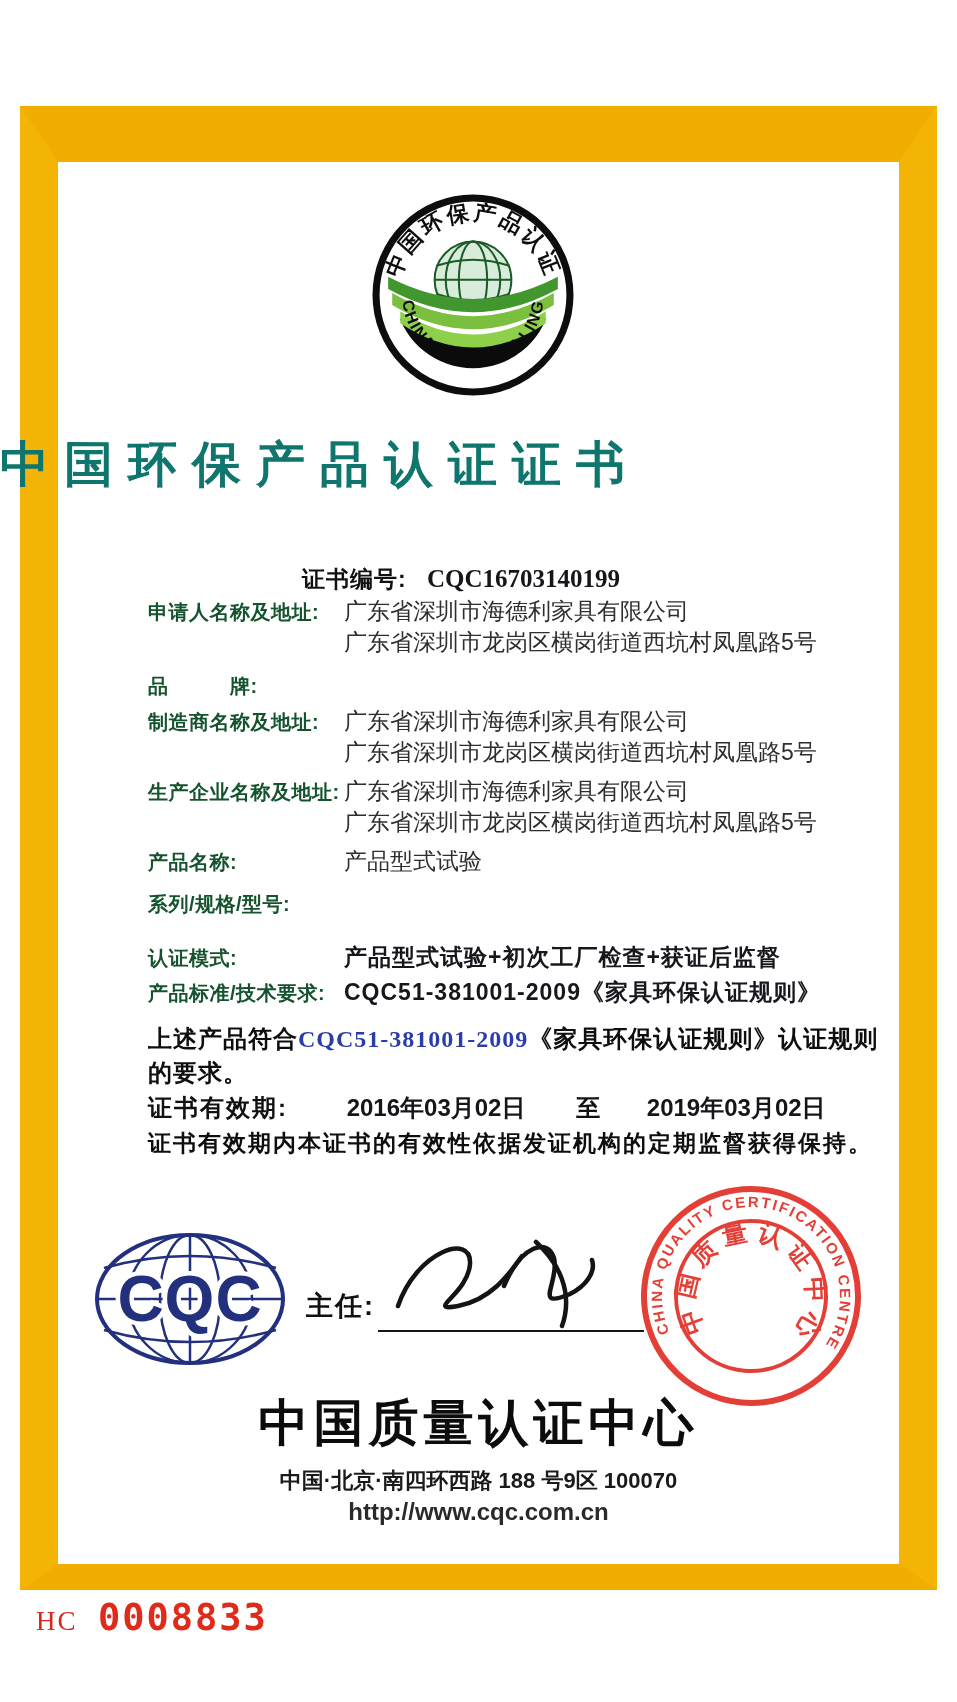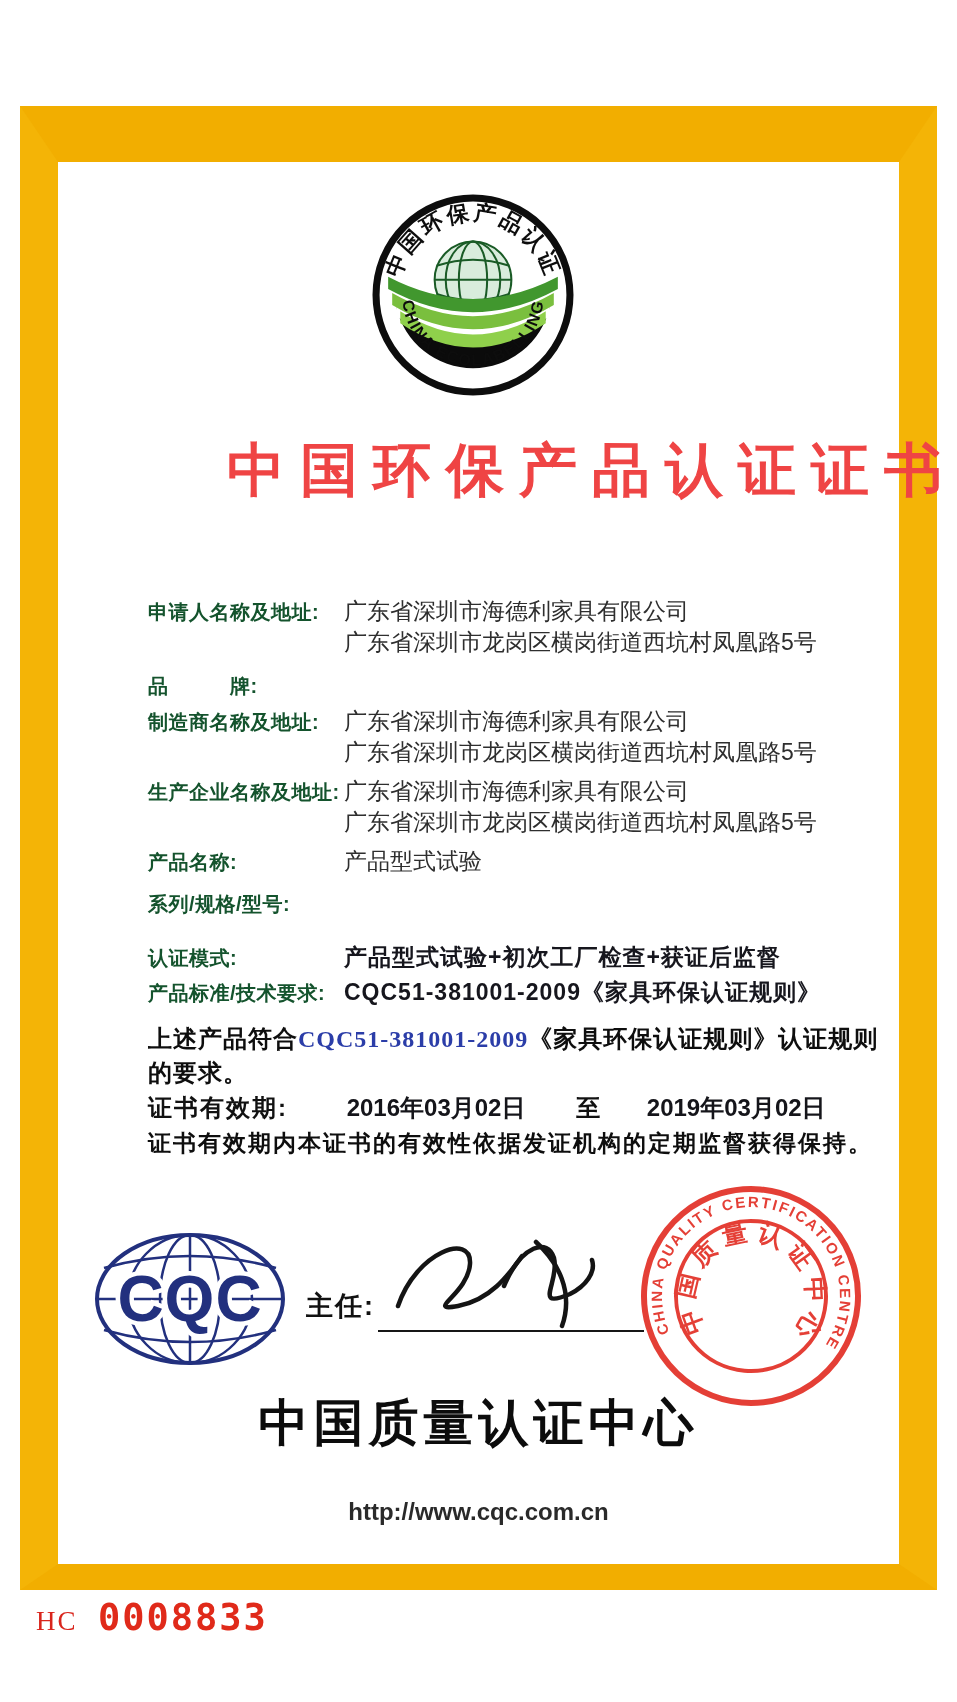--- a/index.html
+++ b/index.html
@@ -13,22 +13,22 @@
     position:absolute; left:20px; top:106px; width:917px; height:1484px;
     box-sizing:border-box; background:#fff;
     border-top:56px solid #f2ae00; border-bottom:26px solid #f2ae00;
     border-left:38px solid #f4b406; border-right:38px solid #f4b406;
   }
   .abs{position:absolute;}
   
   .eco-logo{left:372px; top:194px; width:202px; height:202px;}
   
   .cert-title{
-    left:0; right:0; top:432px; text-align:right;
-    font-size:58px; font-weight:bold; letter-spacing:15px; color:#ef4444;
+    left:0; right:0; top:432px; text-align:left;
+    font-size:49px; font-weight:bold; letter-spacing:15px; color:#0f766e;
     white-space:nowrap;
   }
   .cert-no{left:302px; top:564px; font-size:23px; white-space:nowrap;}
   .cert-no .lbl{font-weight:bold; letter-spacing:1px;}
   .cert-no .val{font-family:"Liberation Serif","DejaVu Serif",serif; font-size:25px; font-weight:bold; margin-left:14px; color:#15151a;}
   
   .row{position:absolute; left:148px; width:726px; display:flex; align-items:flex-start;}
   .row .label{
     flex:0 0 196px; font-size:20px; font-weight:bold; color:#14532d;
     padding-top:3px; letter-spacing:0.5px; white-space:pre-wrap;
@@ -113,20 +113,24 @@
     <text font-size="22" font-weight="bold" fill="#0d0d0d" letter-spacing="3">
       <textPath href="#ecoTop" startOffset="50%" text-anchor="middle">中国环保产品认证</textPath>
     </text>
     <text font-size="16" font-weight="bold" fill="#0d0d0d" letter-spacing="1.5">
       <textPath href="#ecoBottom" startOffset="50%" text-anchor="middle">CHINA ECOLABELLING</textPath>
     </text>
   </svg>
 
   <div class="abs cert-title">中国环保产品认证证书</div>
 
+  <div class="abs cert-no">
+    <span class="lbl">证书编号:</span>
+    <span class="val">CQC16703140199</span>
+  </div>
 
   <div class="row r0">
     <div class="label">申请人名称及地址:</div>
     <div class="value">
       <div class="vline">广东省深圳市海德利家具有限公司</div>
       <div class="vline">广东省深圳市龙岗区横岗街道西坑村凤凰路5号</div>
     </div>
   </div>
   <div class="row r1">
     <div class="label">品　　　牌:</div>
@@ -217,20 +221,21 @@
       <text font-size="15" font-weight="bold" fill="#e33127" letter-spacing="2">
         <textPath href="#stampOuter" startOffset="50%" text-anchor="middle">CHINA QUALITY CERTIFICATION CENTRE</textPath>
       </text>
       <text font-size="25" font-weight="bold" fill="#e33127" letter-spacing="7">
         <textPath href="#stampInner" startOffset="50%" text-anchor="middle">中国质量认证中心</textPath>
       </text>
     </g>
   </svg>
 
   <div class="abs org-name">中国质量认证中心</div>
+  <div class="abs org-address">中国·北京·南四环西路 188 号9区  100070</div>
   <div class="abs org-site">http://www.cqc.com.cn</div>
 
   <div class="abs serial">
     <span class="pre">HC</span>
     <span class="num">0008833</span>
   </div>
 
 </div>
 
 </body></html>

